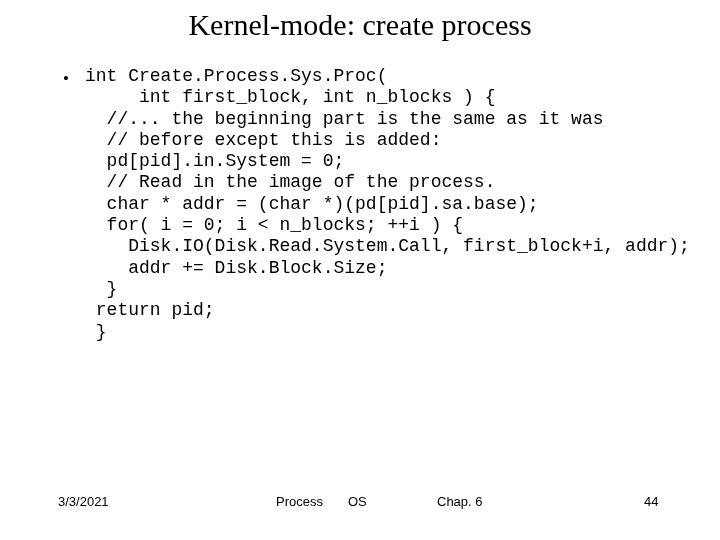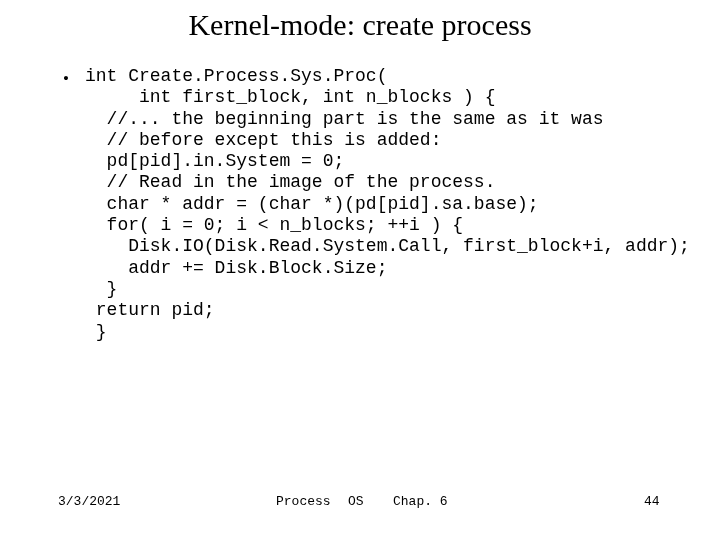--- a/index.html
+++ b/index.html
@@ -58,41 +58,41 @@
     line-height: 21.3px;
     color: #000000;
     white-space: pre;
   }
   .footer {
     position: absolute;
     left: 0;
     top: 494px;
     width: 720px;
     height: 20px;
-    font-family: Liberation Mono, monospace;
+    font-family: Liberation Sans, sans-serif;
     font-size: 13px;
     color: #000000;
   }
   .footer-date {
     position: absolute;
     left: 58px;
     top: 0;
   }
   .footer-center {
     position: absolute;
     left: 276px;
     top: 0;
     width: 300px;
   }
   .footer-center span {
     display: inline-block;
   }
   .f-c1 { width: 72px; }
   .f-c2 { width: 45px; }
-  .f-c3 { width: 100px; }
+  .f-c3 { width: 100px; margin-left: 44px; }
   .footer-page {
     position: absolute;
     left: 644px;
     top: 0;
     text-align: right;
   }
 </style>
 </head>
 <body>
 

